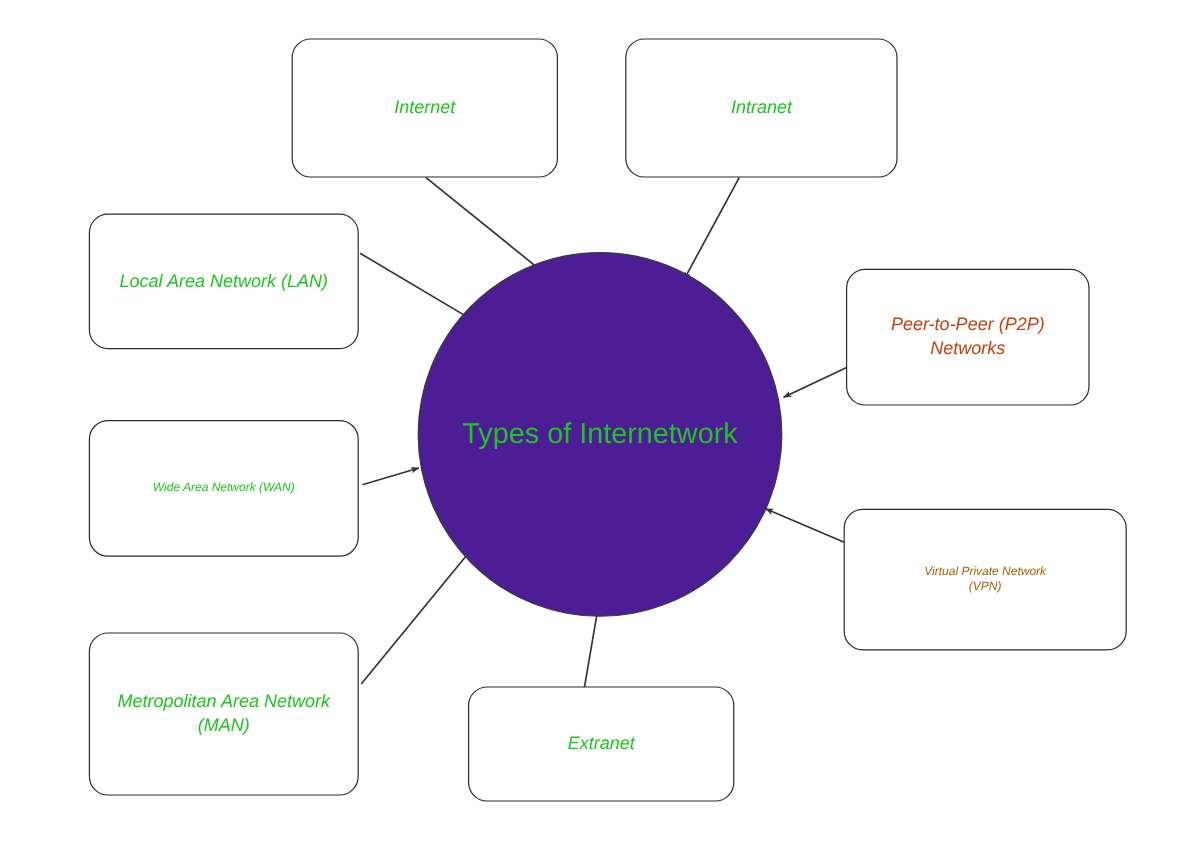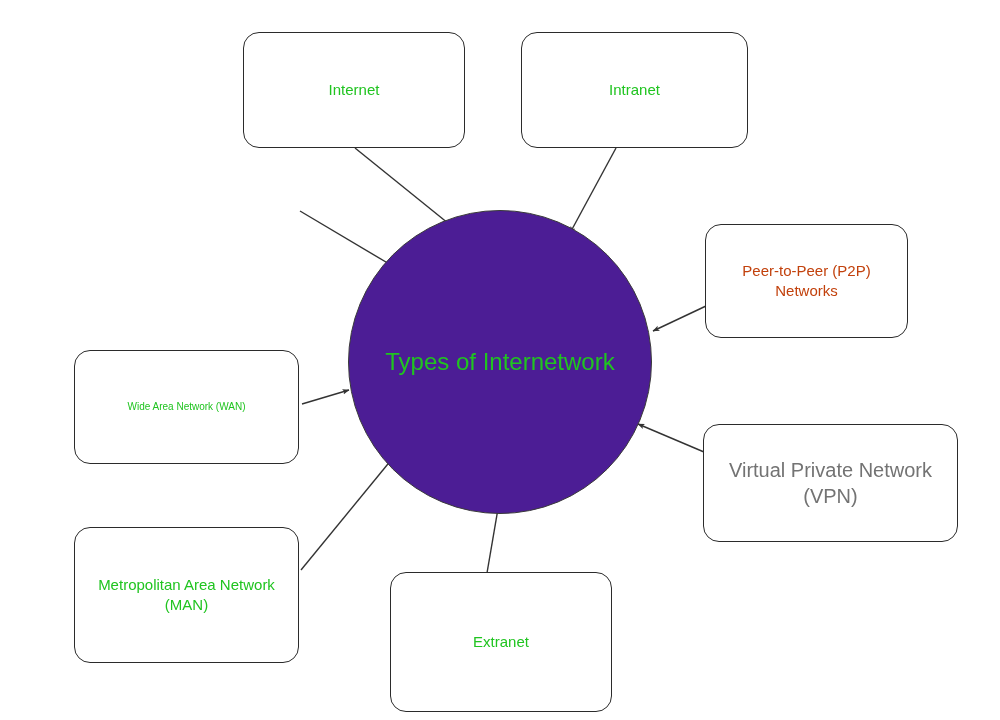--- a/index.html
+++ b/index.html
@@ -36,20 +36,21 @@
     justify-content: center;
     text-align: center;
     color: #20c420;
     z-index: 2;
   }
   .node .label {
     display: block;
     line-height: 1.32;
     padding: 0 8px;
     white-space: pre-line;
+    font-style: italic;
   }
   .hub {
     position: absolute;
     box-sizing: border-box;
     background: #4c1d95;
     border: 1.3px solid #3a3a3a;
     border-radius: 50%;
     display: flex;
     align-items: center;
     justify-content: center;
@@ -88,37 +89,40 @@
   </div>
 
   <div class="node" style="left: 243px; top: 32px; width: 222px; height: 116px; font-size: 15px; color: rgb(32, 196, 32); border-color: rgb(43, 43, 43);">
     <span class="label">Internet</span>
   </div>
 
   <div class="node" style="left: 521px; top: 32px; width: 227px; height: 116px; font-size: 15px; color: rgb(32, 196, 32); border-color: rgb(43, 43, 43);">
     <span class="label">Intranet</span>
   </div>
 
+  <div class="node" style="left: 74px; top: 178px; width: 225px; height: 113px; font-size: 15px; color: rgb(32, 196, 32); border-color: rgb(43, 43, 43);">
+    <span class="label">Local Area Network (LAN)</span>
+  </div>
 
   <div class="node" style="left: 705px; top: 224px; width: 203px; height: 114px; font-size: 15px; color: #c2410c; border-color: rgb(43, 43, 43);">
     <span class="label">Peer-to-Peer (P2P)
 Networks</span>
   </div>
 
   <div class="node" style="left: 74px; top: 350px; width: 225px; height: 114px; font-size: 10px; color: rgb(32, 196, 32); border-color: rgb(43, 43, 43);">
     <span class="label">Wide Area Network (WAN)</span>
   </div>
 
-  <div class="node" style="left: 703px; top: 424px; width: 255px; height: 118px; font-size: 20px; color: #737373; border-color: rgb(43, 43, 43);">
+  <div class="node" style="left: 703px; top: 424px; width: 236px; height: 118px; font-size: 10px; color: #a16207; border-color: rgb(43, 43, 43);">
     <span class="label">Virtual Private Network
 (VPN)</span>
   </div>
 
   <div class="node" style="left: 74px; top: 527px; width: 225px; height: 136px; font-size: 15px; color: rgb(32, 196, 32); border-color: rgb(43, 43, 43);">
     <span class="label">Metropolitan Area Network
 (MAN)</span>
   </div>
 
-  <div class="node" style="left: 390px; top: 572px; width: 222px; height: 140px; font-size: 15px; color: rgb(32, 196, 32); border-color: rgb(43, 43, 43);">
+  <div class="node" style="left: 390px; top: 572px; width: 222px; height: 96px; font-size: 15px; color: rgb(32, 196, 32); border-color: rgb(43, 43, 43);">
     <span class="label">Extranet</span>
   </div>
 
 </div>
 
 </body></html>

